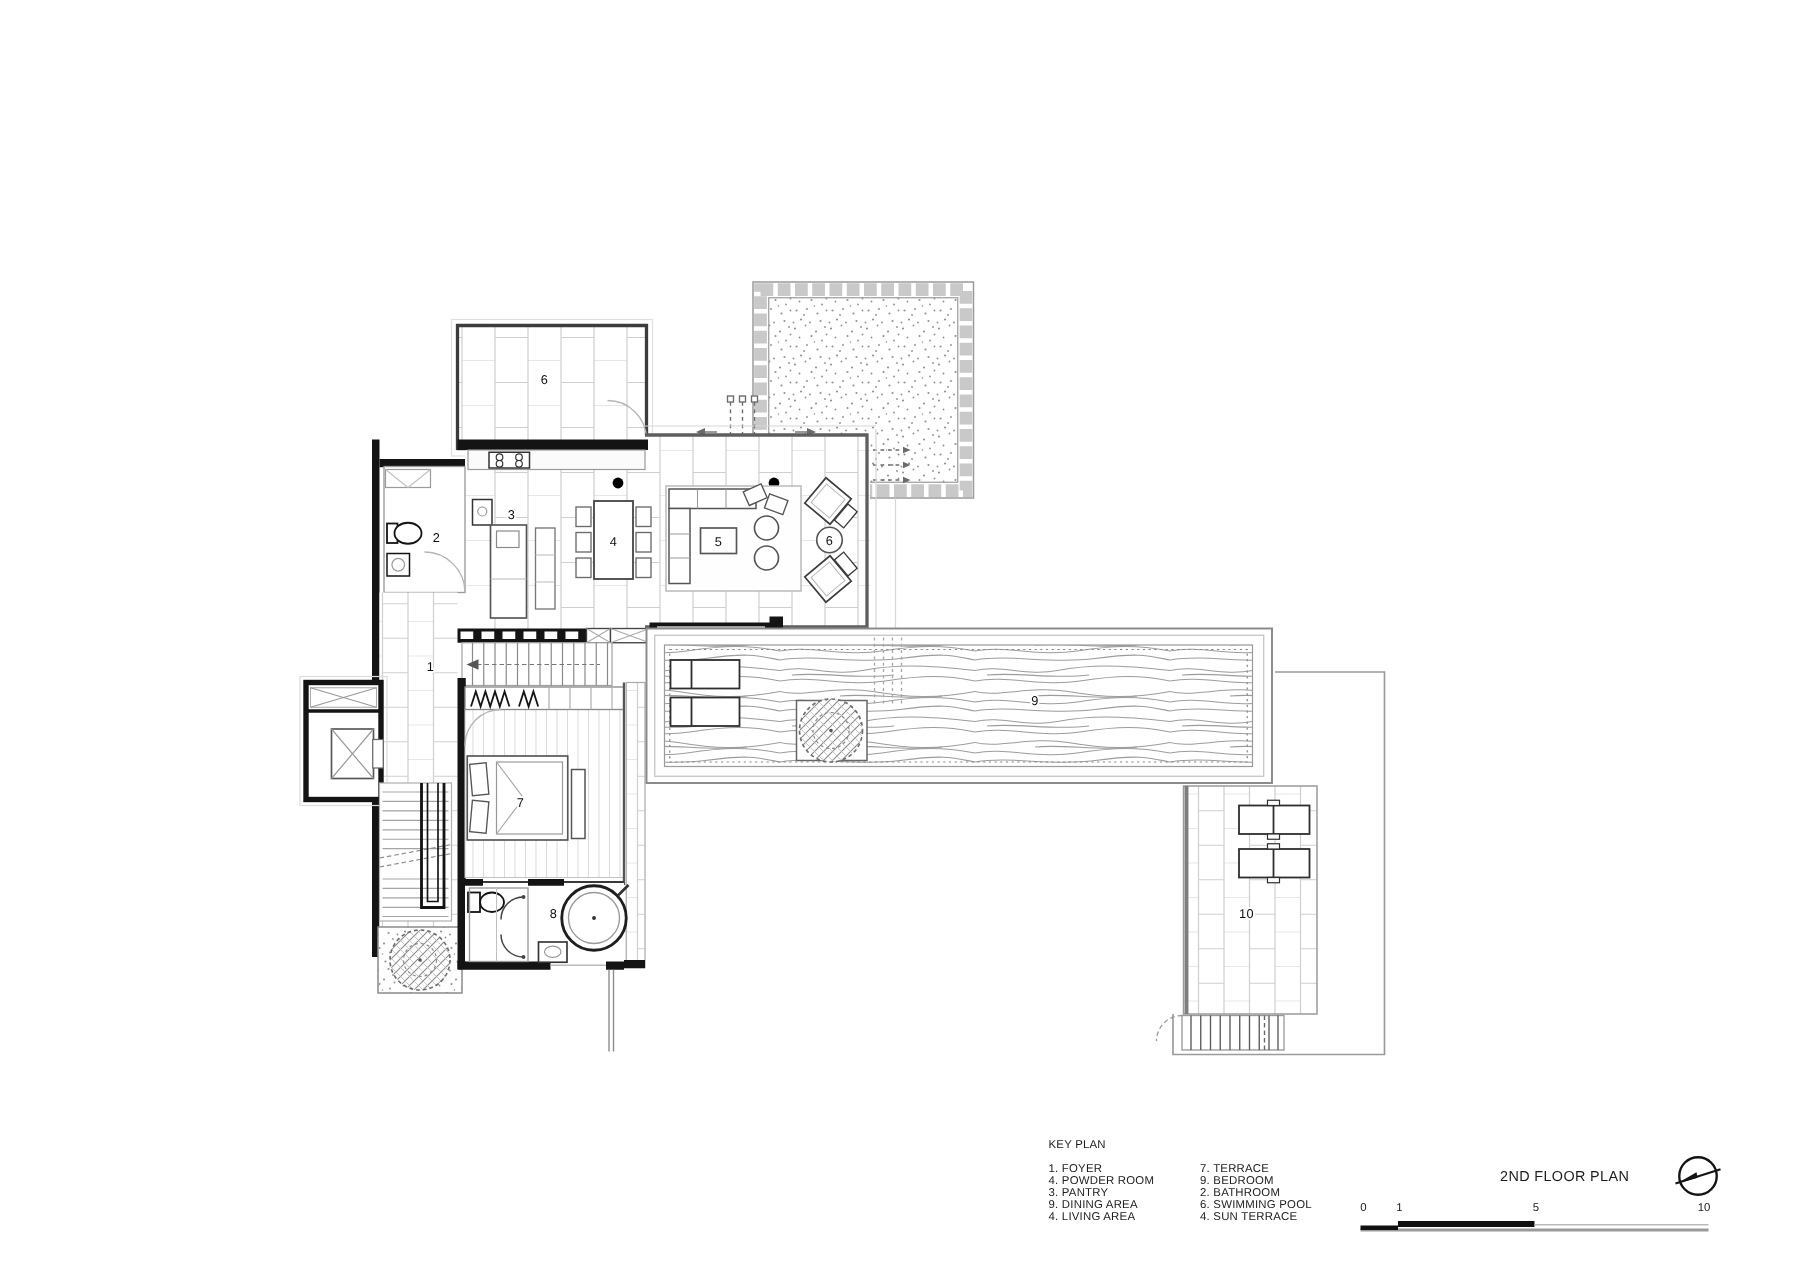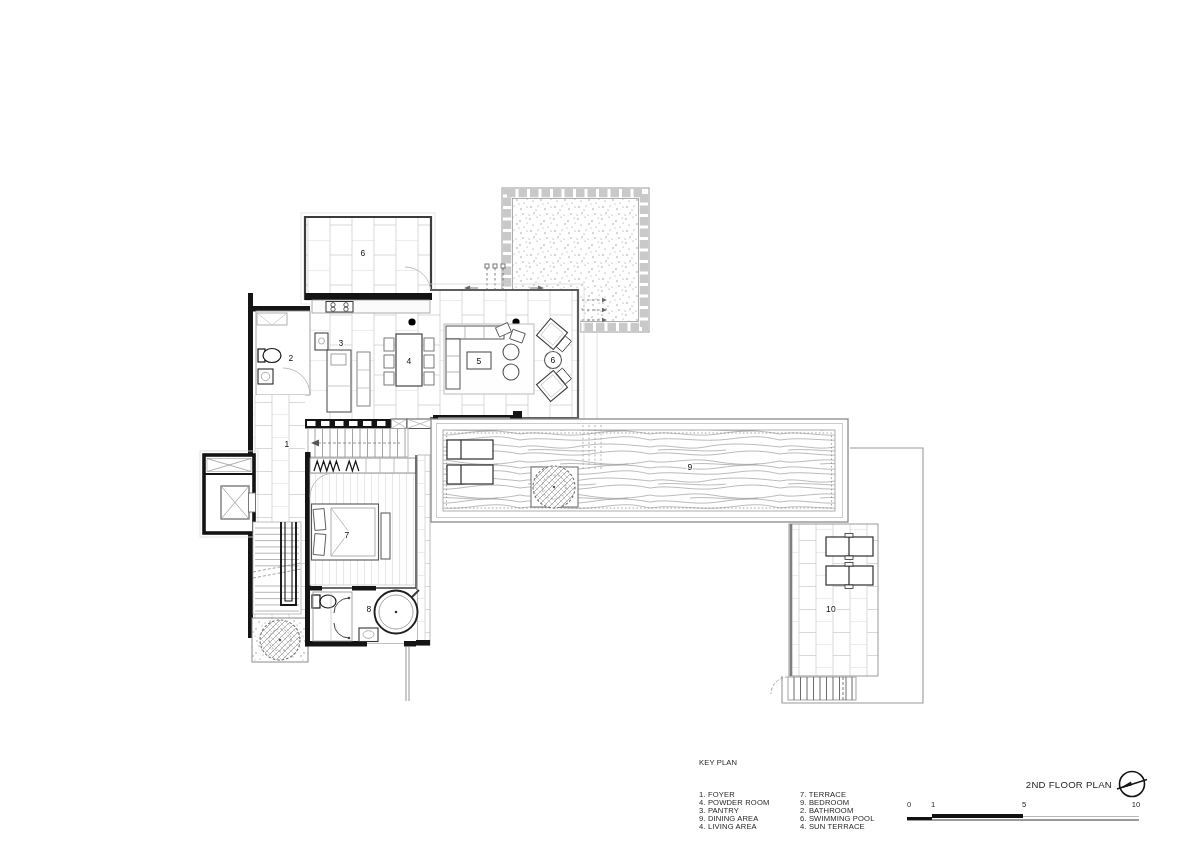--- a/index.html
+++ b/index.html
@@ -2,25 +2,25 @@
 <html><head>
 <meta charset="utf-8">
 <style>
   html,body{margin:0;padding:0;background:#fff}
   .page{position:relative;width:1200px;height:848px;background:#fff;overflow:hidden;
         font-family:"Liberation Sans",sans-serif;color:#1c1c1c}
   svg.plan{position:absolute;left:0;top:0}
   svg.plan text.lbl{font:8.5px "Liberation Sans",sans-serif;fill:#101010;text-anchor:middle;
         letter-spacing:.3px;paint-order:stroke;stroke:#fff;stroke-width:2.6px;stroke-linejoin:round}
   .keyplan{position:absolute;left:699px;top:759px;font-size:7.6px;line-height:8.1px;letter-spacing:.15px}
-  .kp-heading{margin-bottom:24px}
+  .kp-heading{margin-bottom:8px}
   .kp-cols{display:flex}
   .kp-col{display:flex;flex-direction:column}
   .kp-col.c1{width:101px}
-  .titleblock{position:absolute;left:1000px;top:779px;width:112px;text-align:right;
+  .titleblock{position:absolute;left:1000px;top:779px;width:112px;
         font-size:9.6px;letter-spacing:.25px;white-space:nowrap}
   .north{position:absolute;left:1115px;top:768px;width:34px;height:34px}
   .scalebar{position:absolute;left:906px;top:800px;width:236px;height:26px;font-size:7.6px}
   .tick{position:absolute;top:0;transform:translateX(-50%)}
   .t0{left:3px}.t1{left:27px}.t5{left:118px}.t10{left:230px}
   .bar-base{position:absolute;top:19.4px;left:1px;width:232px;height:1.3px;background:#9a9a9a}
   .seg-a{position:absolute;top:16.8px;left:1px;width:25px;height:3.4px;background:#111}
   .seg-b{position:absolute;top:14.4px;left:26px;width:91px;height:3.4px;background:#111}
   .seg-c{position:absolute;top:15.9px;left:117px;width:116px;height:1.5px;background:#b9b9b9}
 </style>

